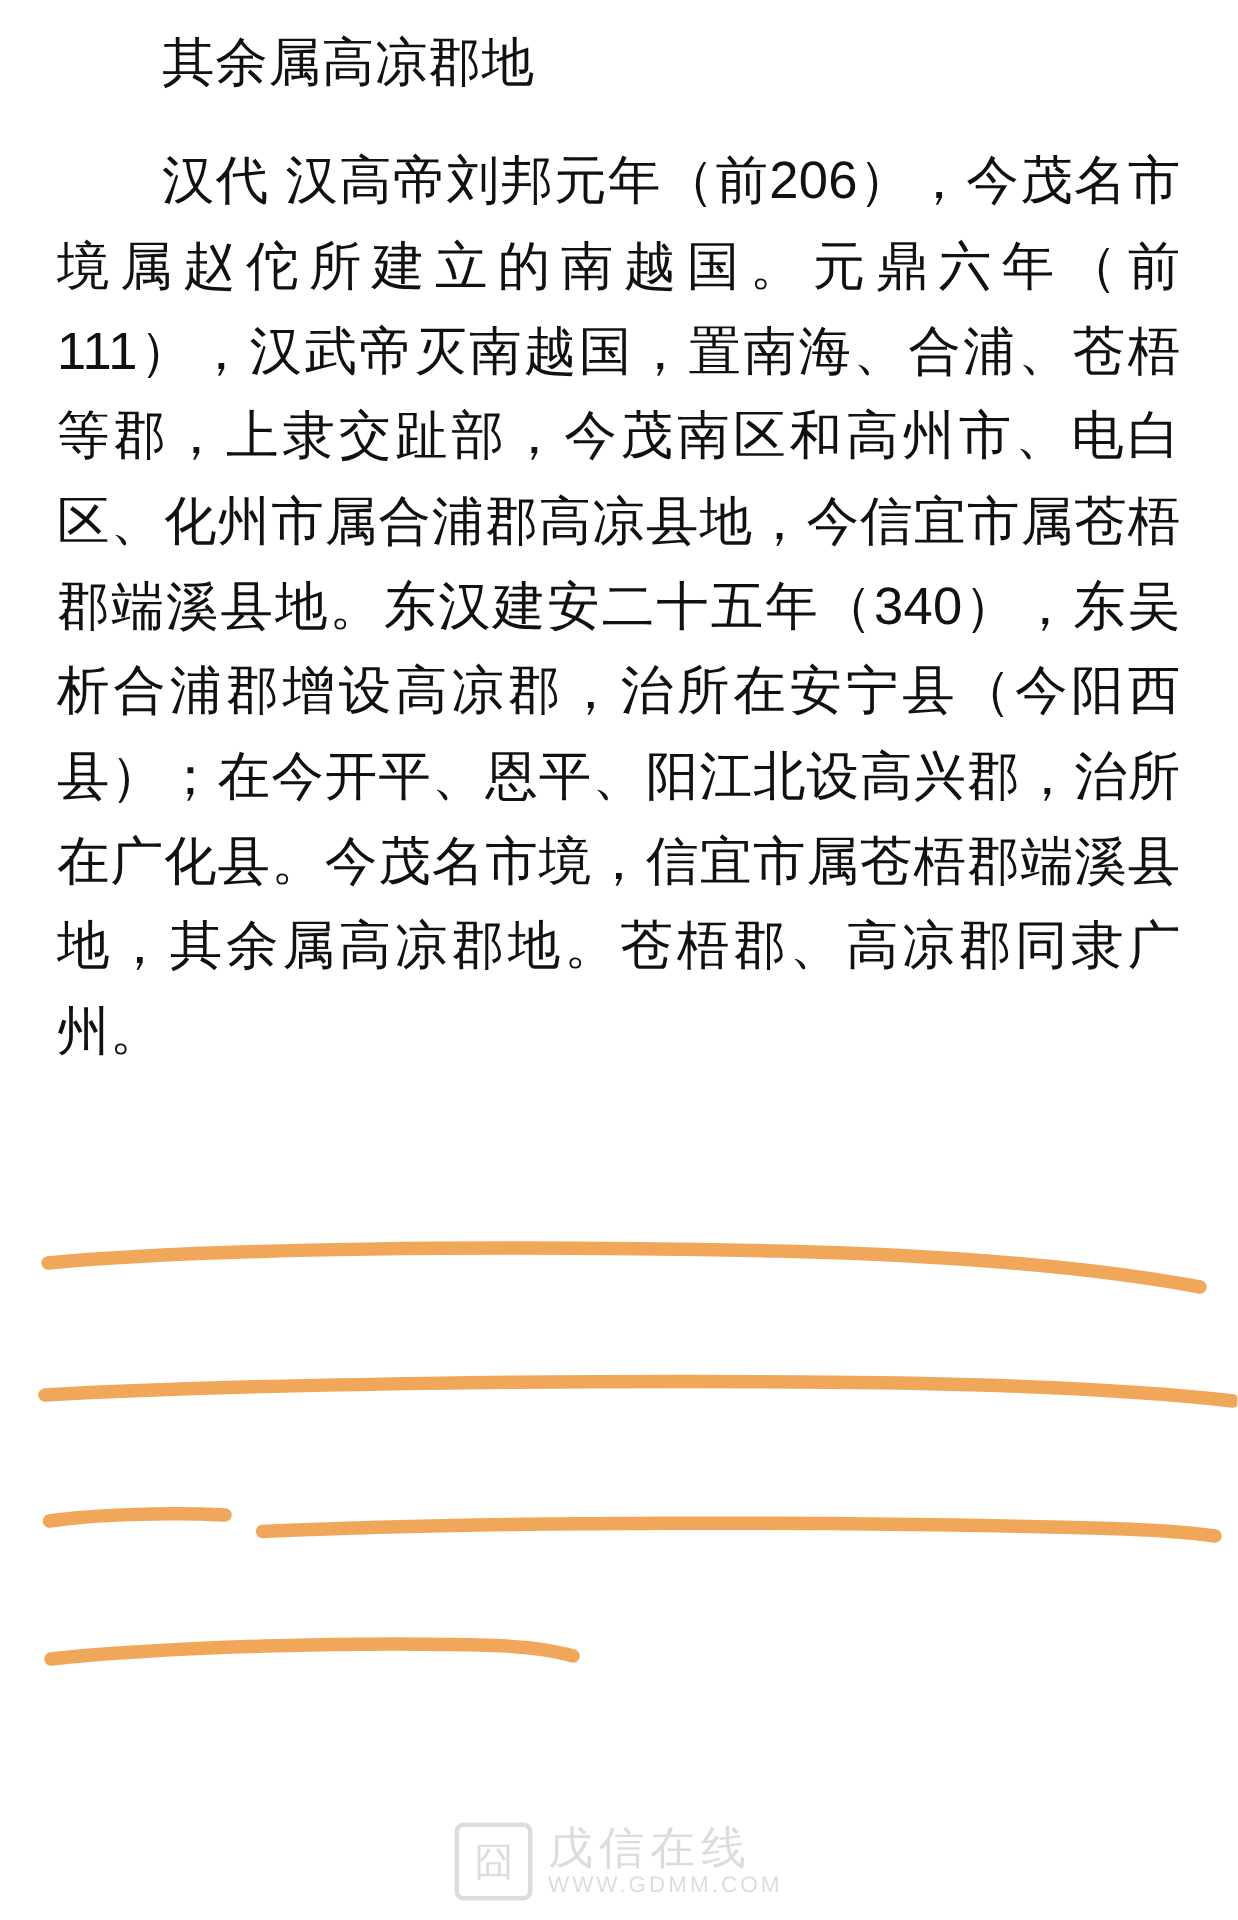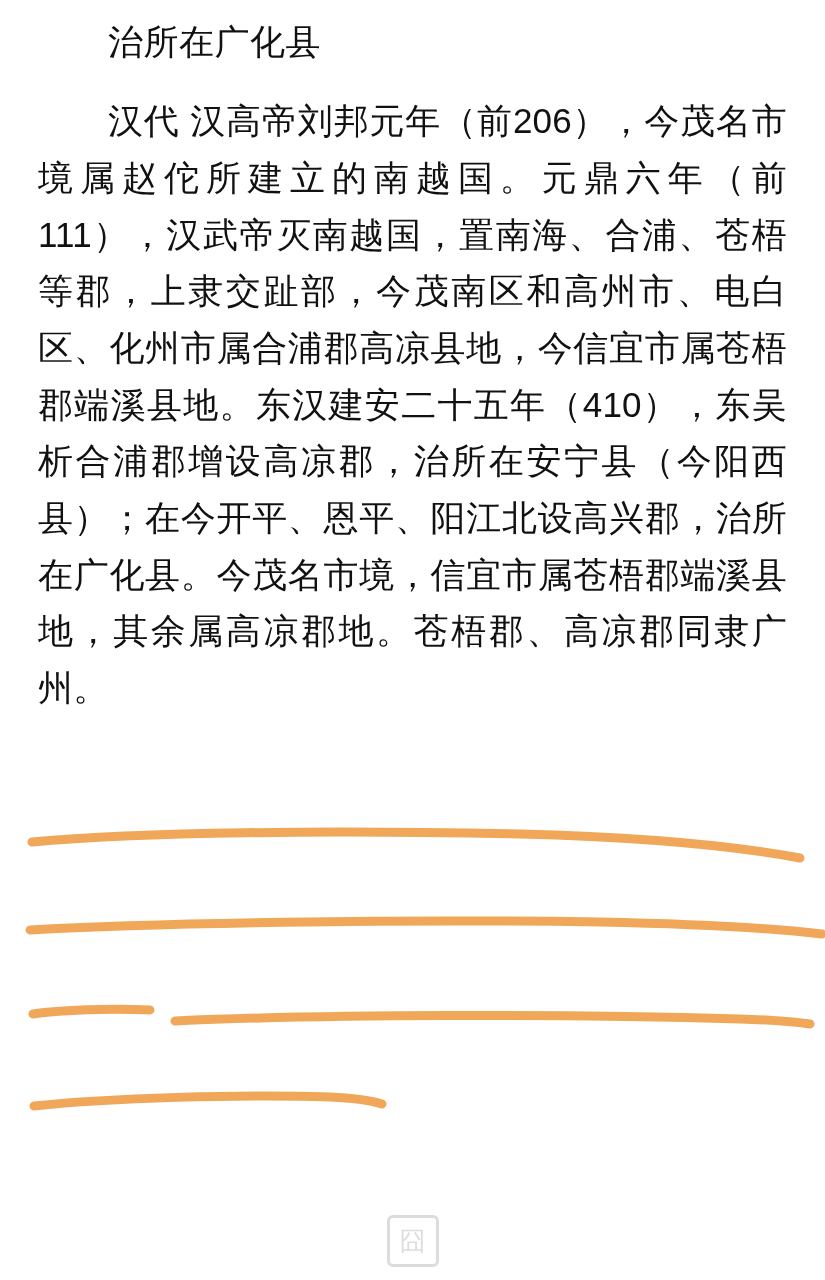--- a/index.html
+++ b/index.html
@@ -101,35 +101,39 @@
     font-size: 15px;
     letter-spacing: 2px;
   }
 </style>
 </head>
 <body>
 
 <div class="page">
 
   <div class="article">
-    <h1 class="heading">治所在广化县</h1>
+    <h1 class="heading">其余属高凉郡地</h1>
 
 
-    <p class="para">汉代 汉高帝刘邦元年（前206），今茂名市境属赵佗所建立的南越国。元鼎六年（前111），汉武帝灭南越国，置南海、合浦、苍梧等郡，上隶交趾部，今茂南区和高州市、电白区、化州市属合浦郡高凉县地，今信宜市属苍梧郡端溪县地。东汉建安二十五年（410），东吴析合浦郡增设高凉郡，治所在安宁县（今阳西县）；在今开平、恩平、阳江北设高兴郡，治所在广化县。今茂名市境，信宜市属苍梧郡端溪县地，其余属高凉郡地。苍梧郡、高凉郡同隶广州。</p>
+    <p class="para">汉代 汉高帝刘邦元年（前206），今茂名市境属赵佗所建立的南越国。元鼎六年（前111），汉武帝灭南越国，置南海、合浦、苍梧等郡，上隶交趾部，今茂南区和高州市、电白区、化州市属合浦郡高凉县地，今信宜市属苍梧郡端溪县地。东汉建安二十五年（340），东吴析合浦郡增设高凉郡，治所在安宁县（今阳西县）；在今开平、恩平、阳江北设高兴郡，治所在广化县。今茂名市境，信宜市属苍梧郡端溪县地，其余属高凉郡地。苍梧郡、高凉郡同隶广州。</p>
   </div>
 
   <svg class="marks" viewBox="0 0 825 1280">
 
     <path d="M32,842 C140,832 330,830 520,834 C640,837 730,845 800,858" fill="none" stroke="#f0a04b" stroke-width="9" stroke-linecap="round" opacity="0.92"></path>
 
     <path d="M30,930 C150,923 400,919 600,922 C700,924 770,928 822,934" fill="none" stroke="#f0a04b" stroke-width="9" stroke-linecap="round" opacity="0.92"></path>
 
     <path d="M33,1014 C60,1010 110,1008 150,1010" fill="none" stroke="#f0a04b" stroke-width="9" stroke-linecap="round" opacity="0.92"></path>
     <path d="M175,1021 C330,1014 560,1014 740,1019 C775,1020 795,1022 810,1024" fill="none" stroke="#f0a04b" stroke-width="9" stroke-linecap="round" opacity="0.92"></path>
 
     <path d="M34,1106 C110,1098 240,1094 330,1097 C355,1098 372,1101 382,1104" fill="none" stroke="#f0a04b" stroke-width="9" stroke-linecap="round" opacity="0.92"></path>
   </svg>
 
   <div class="watermark">
     <div class="wm-mark">囧</div>
+    <div class="wm-text">
+      <span class="wm-title">戊信在线</span>
+      <span class="wm-url">WWW.GDMM.COM</span>
+    </div>
   </div>
 
 </div>
 
 </body></html>

